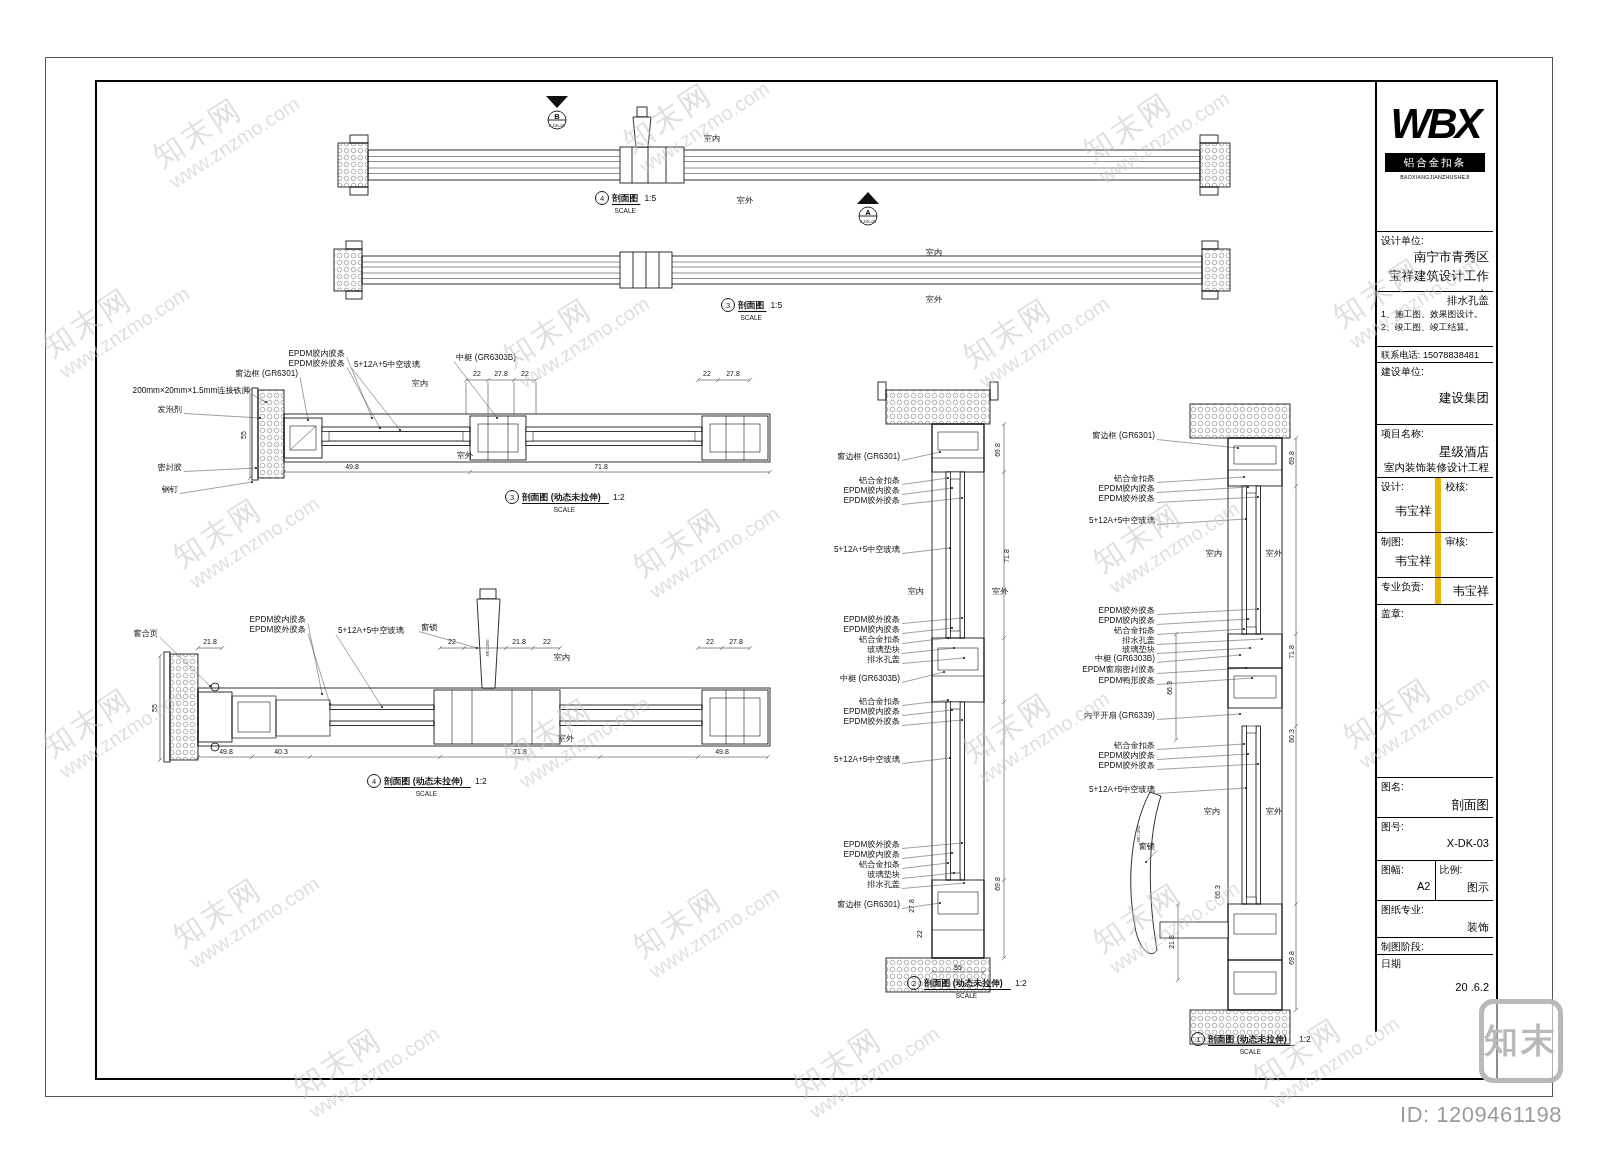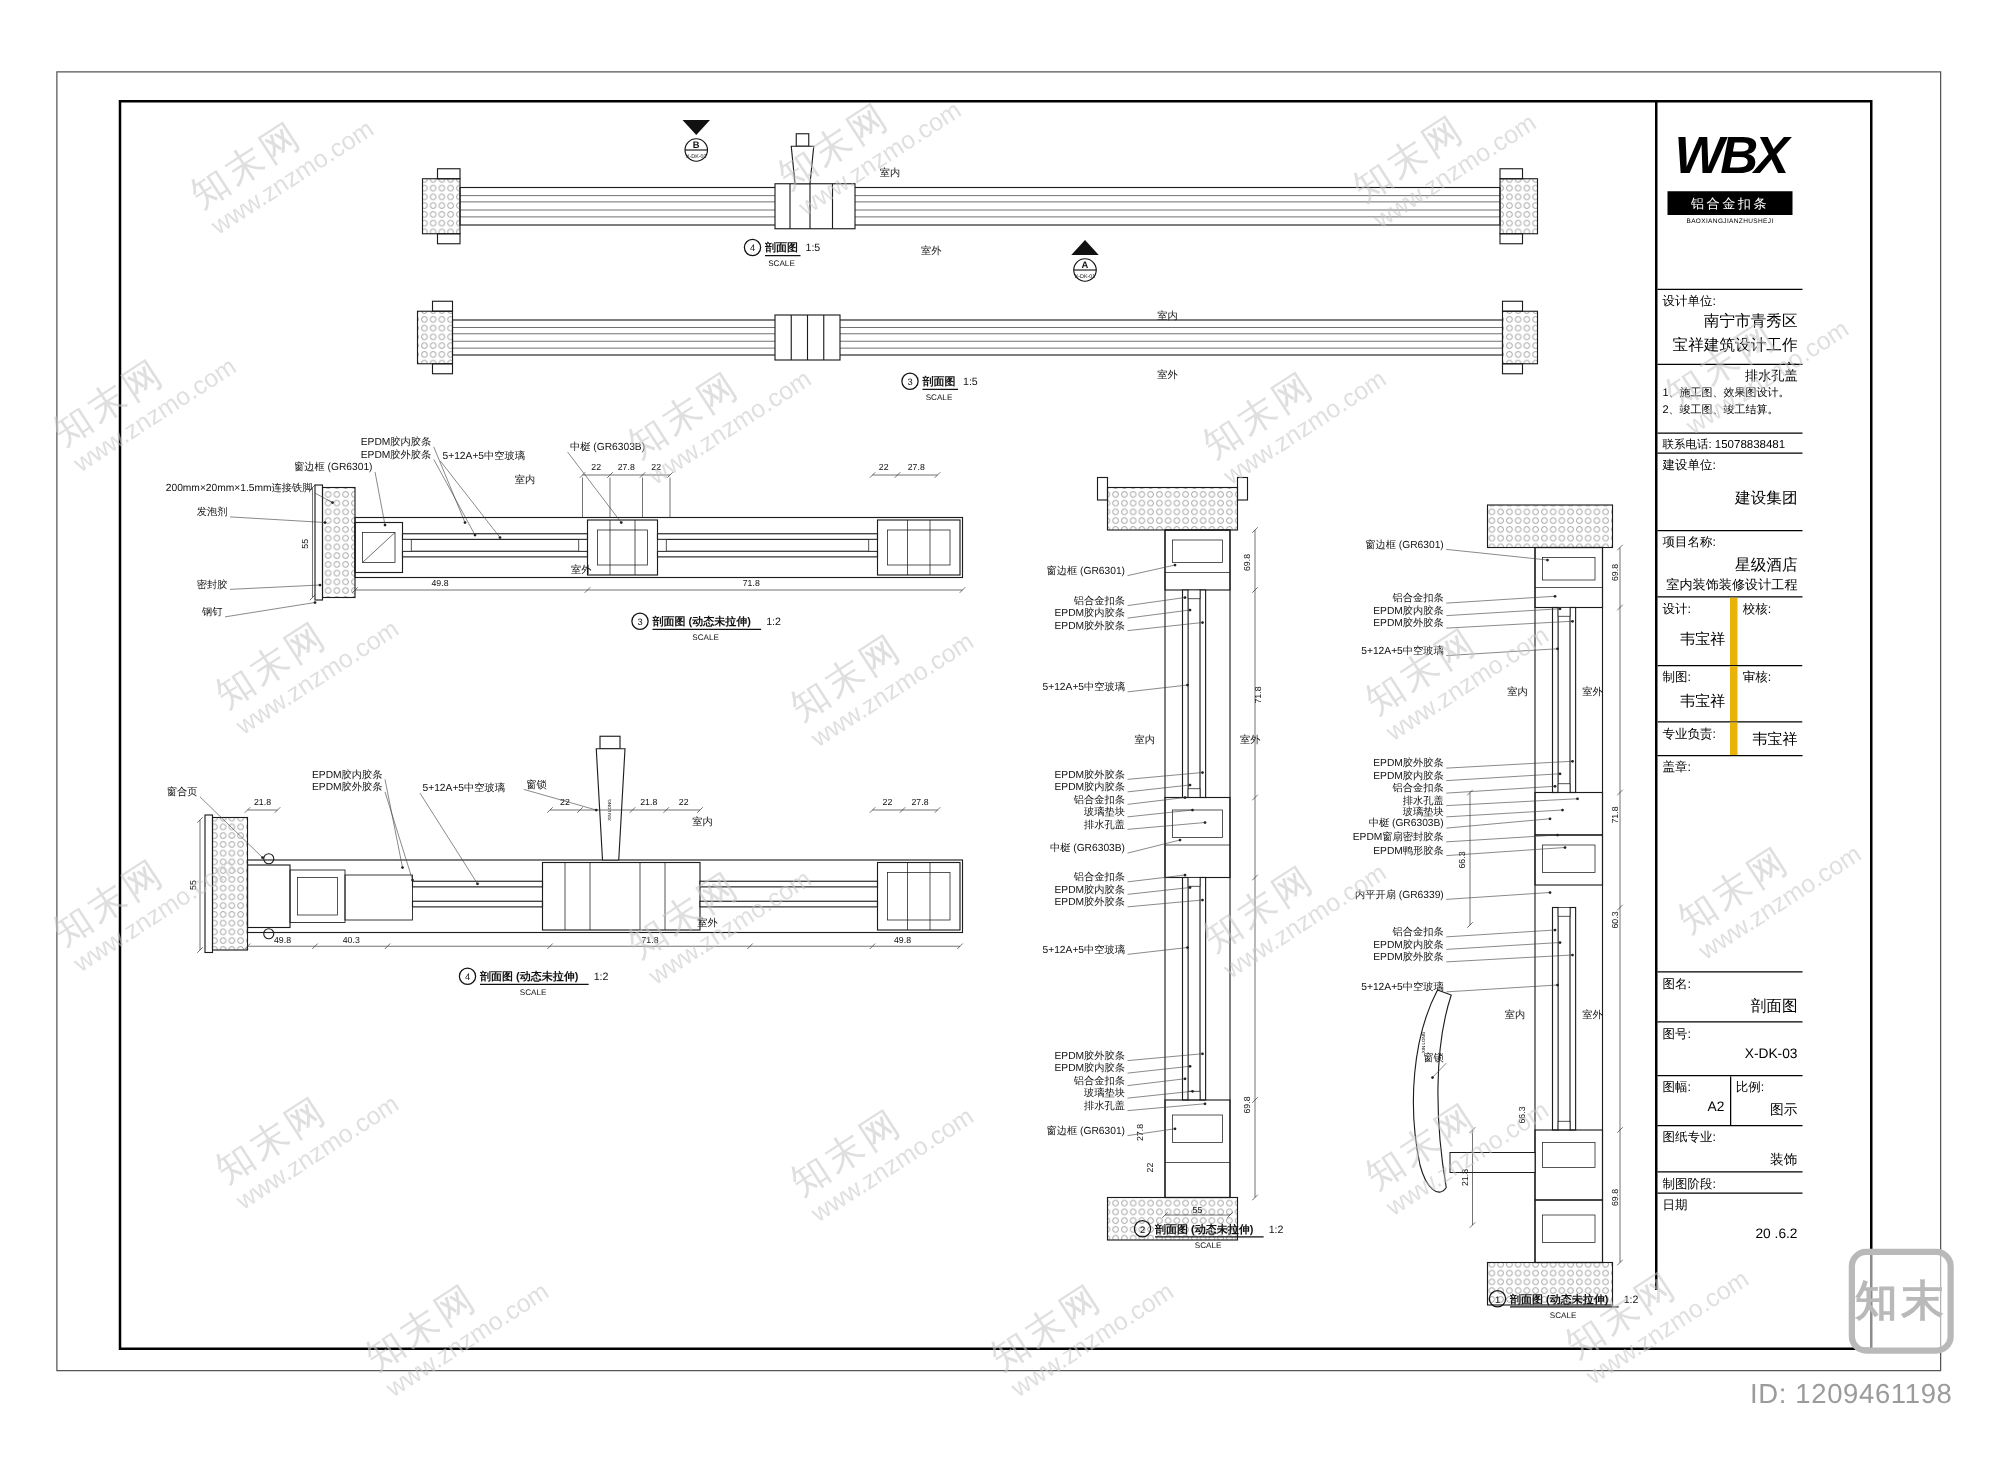--- a/index.html
+++ b/index.html
@@ -3,21 +3,21 @@
 <meta charset="utf-8">
 <style>
 *{margin:0;padding:0;box-sizing:border-box}
 html,body{width:1600px;height:1168px;background:#fff;font-family:"Liberation Sans","DejaVu Sans",sans-serif;position:relative;overflow:hidden;color:#111}
 .sheet{position:absolute;inset:0;background:#fff}
 .outer-border{position:absolute;left:45px;top:57px;width:1508px;height:1040px;border:1px solid #555;z-index:1}
 .inner-border{position:absolute;left:95px;top:80px;width:1403px;height:1000px;border:2px solid #000;z-index:1}
 #cad{position:absolute;left:0;top:0;width:1600px;height:1168px;z-index:2;pointer-events:none}
 #cad text{font-family:"Liberation Sans","DejaVu Sans",sans-serif}
 
-.titleblock{position:absolute;left:1324px;top:80px;width:118px;height:952px;border-left:2px solid #000;z-index:3;color:#000;background:transparent}
+.titleblock{position:absolute;left:1375px;top:80px;width:118px;height:952px;border-left:2px solid #000;z-index:3;color:#000;background:transparent}
 .tb-cell{border-bottom:1px solid #000;padding:2px 4px;overflow:hidden;position:relative}
 .tb-label{font-size:10px}
 .tb-center{text-align:right}
 .v13{font-size:12.5px;line-height:1.55}
 .v12{font-size:12.5px;margin-top:3px}
 .v11{font-size:11px;margin-top:3px}
 .v10{font-size:10.5px}
 .tb-small{font-size:8.8px;line-height:1.5}
 .tb-note{font-size:8.2px;line-height:1.32}
 .phone{font-size:9.2px;padding-top:2px;white-space:nowrap}

